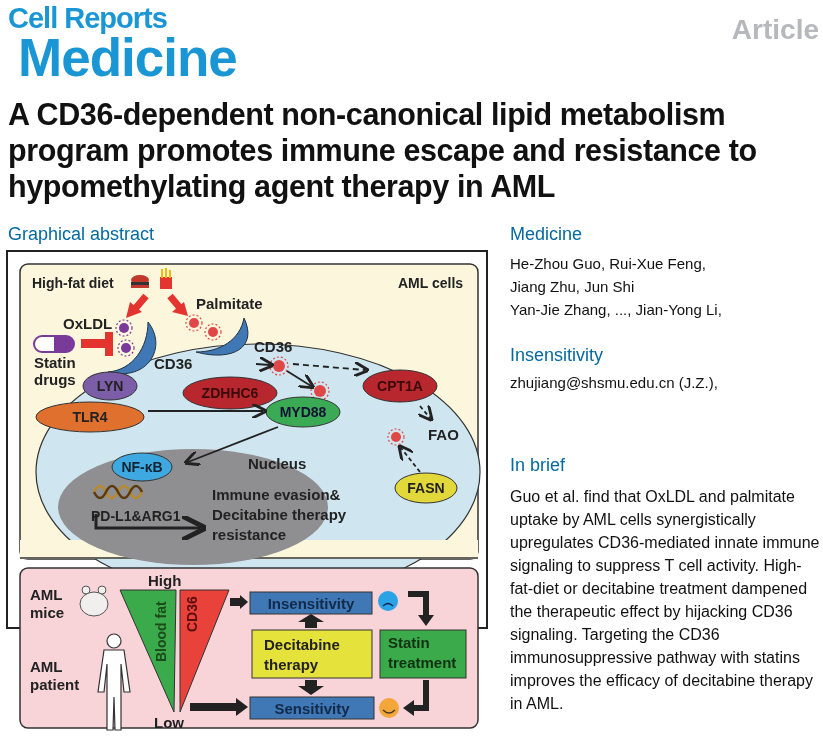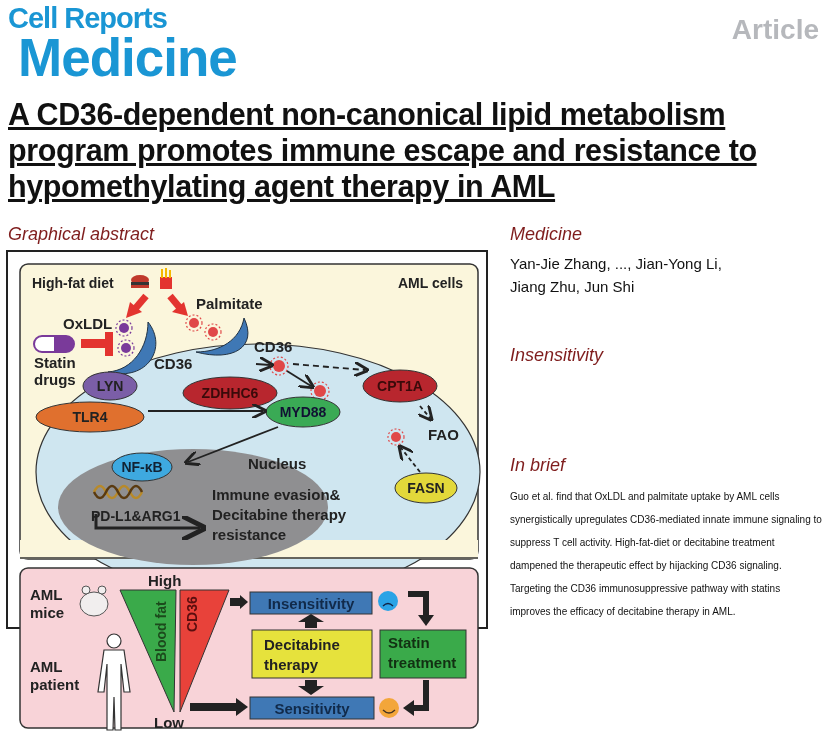--- a/index.html
+++ b/index.html
@@ -1,46 +1,48 @@
 <!DOCTYPE html>
 <html><head>
 <meta charset="utf-8">
 <style>
   html,body{margin:0;padding:0;background:#fff;}
   body{width:823px;height:744px;position:relative;overflow:hidden;font-family:"Liberation Sans",sans-serif;color:#111;}
   .journal1{position:absolute;left:8px;top:3px;font-size:29px;font-weight:bold;color:#1a96d4;letter-spacing:-1px;line-height:30px;text-align:right;}
   .journal2{position:absolute;left:6px;top:30px;font-size:53px;font-weight:bold;color:#1a96d4;letter-spacing:-1px;line-height:56px;margin-left:12px;}
   .article{position:absolute;right:4px;top:14px;font-size:28px;font-weight:bold;color:#b6b8bc;margin-left:8px;}
-  .title{position:absolute;left:8px;top:96px;width:815px;font-size:30.5px;font-weight:bold;line-height:36px;letter-spacing:-0.4px;color:#111;text-decoration:underline;}
-  .sec{position:absolute;font-size:18px;color:#7f1d1d;font-style:italic;}
+  .title{position:absolute;left:8px;top:96px;width:815px;font-size:30.5px;font-weight:bold;line-height:36px;letter-spacing:-0.4px;color:#111;}
+  .sec{position:absolute;font-size:18px;color:#0369a1;}
   .body-text{position:absolute;left:510px;font-size:15px;line-height:23px;color:#111;}
-  .brief{position:absolute;left:510px;top:485px;width:312px;font-size:10px;line-height:23px;}
+  .brief{position:absolute;left:510px;top:485px;width:312px;font-size:16px;line-height:23px;}
   .ga{position:absolute;left:6px;top:250px;width:482px;height:379px;border:2px solid #222;box-sizing:border-box;background:#fff;padding-left:41px;}
   .ga svg{position:absolute;left:0;top:0;}
   .lbl{font-family:"Liberation Sans",sans-serif;font-weight:bold;}
 </style>
 </head>
 <body>
 
 <div class="journal1">Cell Reports</div>
 <div class="journal2">Medicine</div>
 <div class="article">Article</div>
 
 <div class="title">A CD36-dependent non-canonical lipid metabolism program promotes immune escape and resistance to hypomethylating agent therapy in AML</div>
 
 <div class="sec" style="left:8px;top:224px;">Graphical abstract</div>
 <div class="sec" style="left:510px;top:224px;">Medicine</div>
 
 <div class="body-text" style="top:252px;">
+  <div>He-Zhou Guo, Rui-Xue Feng,</div>
+  <div>Jiang Zhu, Jun Shi</div>
   <div>Yan-Jie Zhang, ..., Jian-Yong Li,</div>
-  <div>Jiang Zhu, Jun Shi</div>
 </div>
 
 <div class="sec" style="left:510px;top:345px;">Insensitivity</div>
 <div class="body-text" style="top:372px;line-height:22px;">
+  <div>zhujiang@shsmu.edu.cn (J.Z.),</div>
 </div>
 
 <div class="sec" style="left:510px;top:455px;">In brief</div>
 <div class="brief">Guo et al. find that OxLDL and palmitate uptake by AML cells synergistically upregulates CD36-mediated innate immune signaling to suppress T cell activity. High-fat-diet or decitabine treatment dampened the therapeutic effect by hijacking CD36 signaling. Targeting the CD36 immunosuppressive pathway with statins improves the efficacy of decitabine therapy in AML.</div>
 
 <div class="ga">
 <svg width="482" height="488" viewBox="0 0 482 488" xmlns="http://www.w3.org/2000/svg">
   <defs>
     <marker id="ah" markerWidth="8" markerHeight="8" refX="6" refY="4" orient="auto">
           <path d="M0,0 L8,4 L0,8" fill="none" stroke="#222" stroke-width="1.6"></path>

